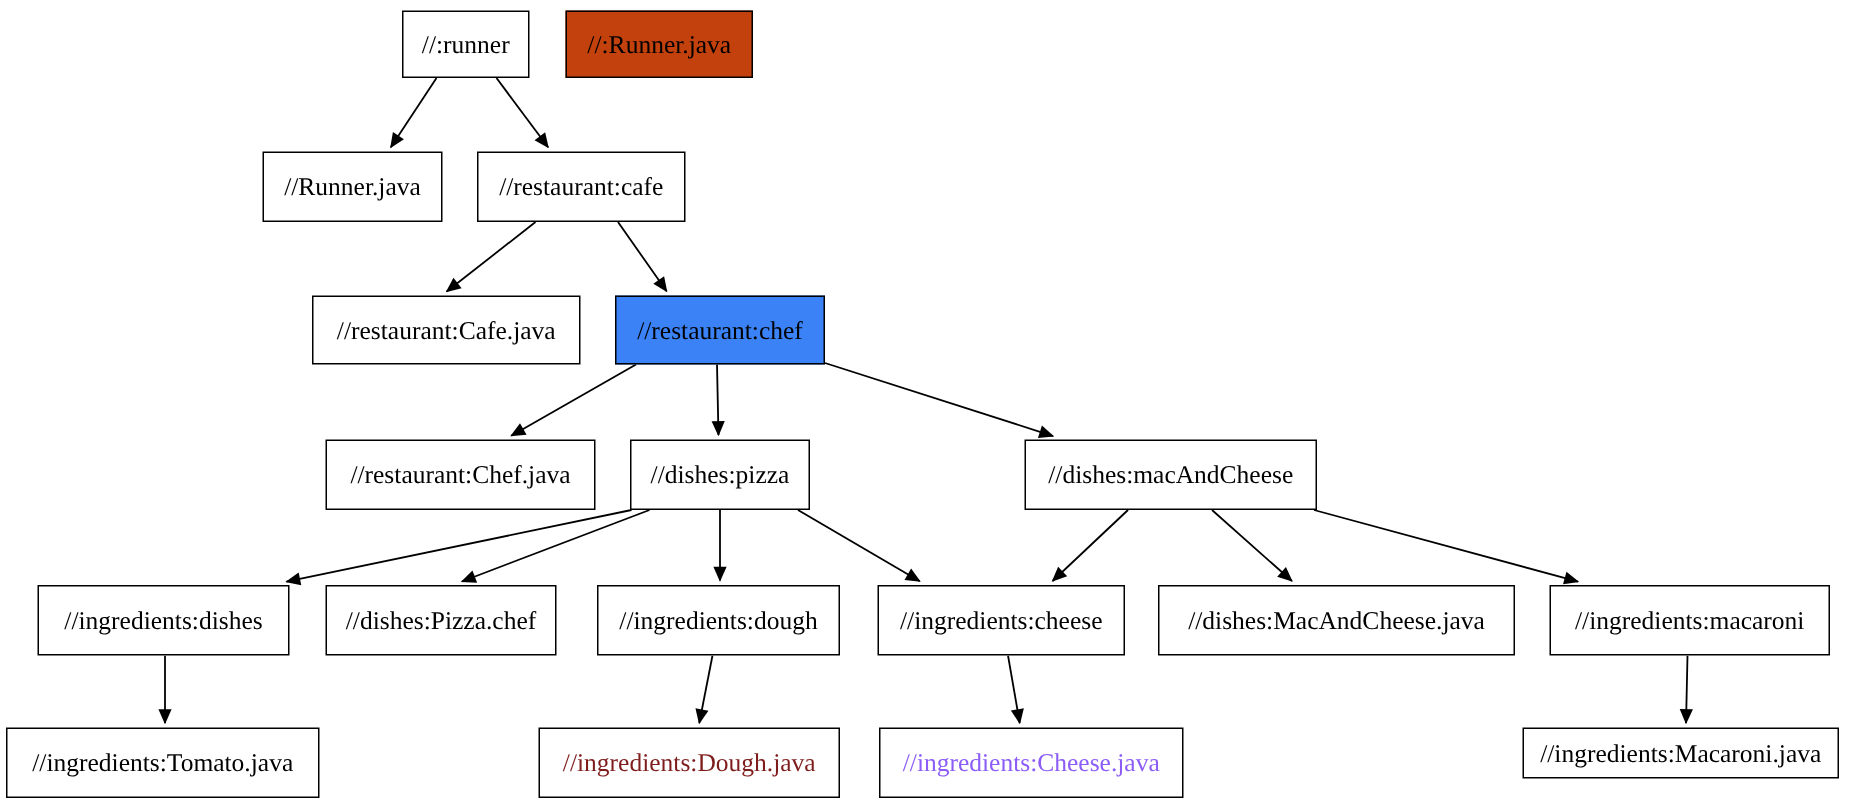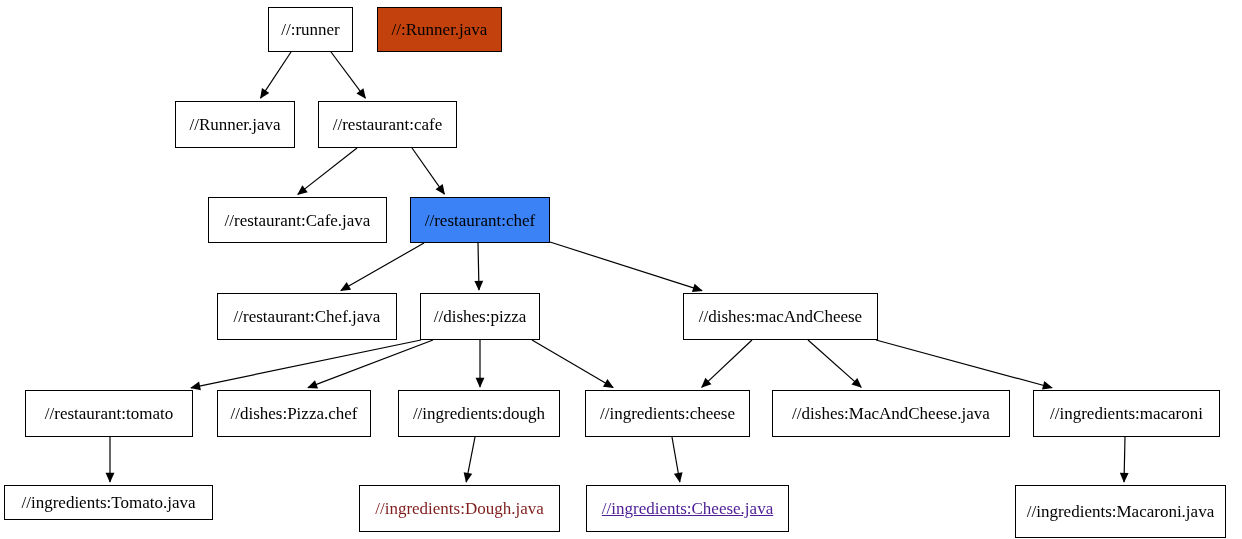--- a/index.html
+++ b/index.html
@@ -97,43 +97,43 @@
       <div class="node" style="left: 217px; top: 293px; width: 180px; height: 47px; background: rgb(255, 255, 255); border-color: rgb(0, 0, 0);">
         <span style="color: rgb(0, 0, 0);">//restaurant:Chef.java</span>
       </div>
       <div class="node" style="left: 420px; top: 293px; width: 120px; height: 47px; background: rgb(255, 255, 255); border-color: rgb(0, 0, 0);">
         <span style="color: rgb(0, 0, 0);">//dishes:pizza</span>
       </div>
       <div class="node" style="left: 683px; top: 293px; width: 195px; height: 47px; background: rgb(255, 255, 255); border-color: rgb(0, 0, 0);">
         <span style="color: rgb(0, 0, 0);">//dishes:macAndCheese</span>
       </div>
       <div class="node" style="left: 25px; top: 390px; width: 168px; height: 47px; background: rgb(255, 255, 255); border-color: rgb(0, 0, 0);">
-        <span style="color: rgb(0, 0, 0);">//restaurant:tomato</span>
+        <span style="color: rgb(0, 0, 0);">//ingredients:dishes</span>
       </div>
       <div class="node" style="left: 217px; top: 390px; width: 154px; height: 47px; background: rgb(255, 255, 255); border-color: rgb(0, 0, 0);">
         <span style="color: rgb(0, 0, 0);">//dishes:Pizza.chef</span>
       </div>
       <div class="node" style="left: 398px; top: 390px; width: 162px; height: 47px; background: rgb(255, 255, 255); border-color: rgb(0, 0, 0);">
         <span style="color: rgb(0, 0, 0);">//ingredients:dough</span>
       </div>
       <div class="node" style="left: 585px; top: 390px; width: 165px; height: 47px; background: rgb(255, 255, 255); border-color: rgb(0, 0, 0);">
         <span style="color: rgb(0, 0, 0);">//ingredients:cheese</span>
       </div>
       <div class="node" style="left: 772px; top: 390px; width: 238px; height: 47px; background: rgb(255, 255, 255); border-color: rgb(0, 0, 0);">
         <span style="color: rgb(0, 0, 0);">//dishes:MacAndCheese.java</span>
       </div>
       <div class="node" style="left: 1033px; top: 390px; width: 187px; height: 47px; background: rgb(255, 255, 255); border-color: rgb(0, 0, 0);">
         <span style="color: rgb(0, 0, 0);">//ingredients:macaroni</span>
       </div>
-      <div class="node" style="left: 4px; top: 485px; width: 209px; height: 35px; background: rgb(255, 255, 255); border-color: rgb(0, 0, 0);">
+      <div class="node" style="left: 4px; top: 485px; width: 209px; height: 47px; background: rgb(255, 255, 255); border-color: rgb(0, 0, 0);">
         <span style="color: rgb(0, 0, 0);">//ingredients:Tomato.java</span>
       </div>
       <div class="node" style="left: 359px; top: 485px; width: 201px; height: 47px; background: rgb(255, 255, 255); border-color: rgb(0, 0, 0);">
         <span style="color: #7f1d1d;">//ingredients:Dough.java</span>
       </div>
       <div class="node" style="left: 586px; top: 485px; width: 203px; height: 47px; background: rgb(255, 255, 255); border-color: rgb(0, 0, 0);">
-        <span style="color: #4c1d95; text-decoration: underline;">//ingredients:Cheese.java</span>
+        <span style="color: #8b5cf6;">//ingredients:Cheese.java</span>
       </div>
-      <div class="node" style="left: 1015px; top: 485px; width: 211px; height: 53px; background: rgb(255, 255, 255); border-color: rgb(0, 0, 0);">
+      <div class="node" style="left: 1015px; top: 485px; width: 211px; height: 34px; background: rgb(255, 255, 255); border-color: rgb(0, 0, 0);">
         <span style="color: rgb(0, 0, 0);">//ingredients:Macaroni.java</span>
       </div>
     </div>
 </div>
 
 </body></html>

